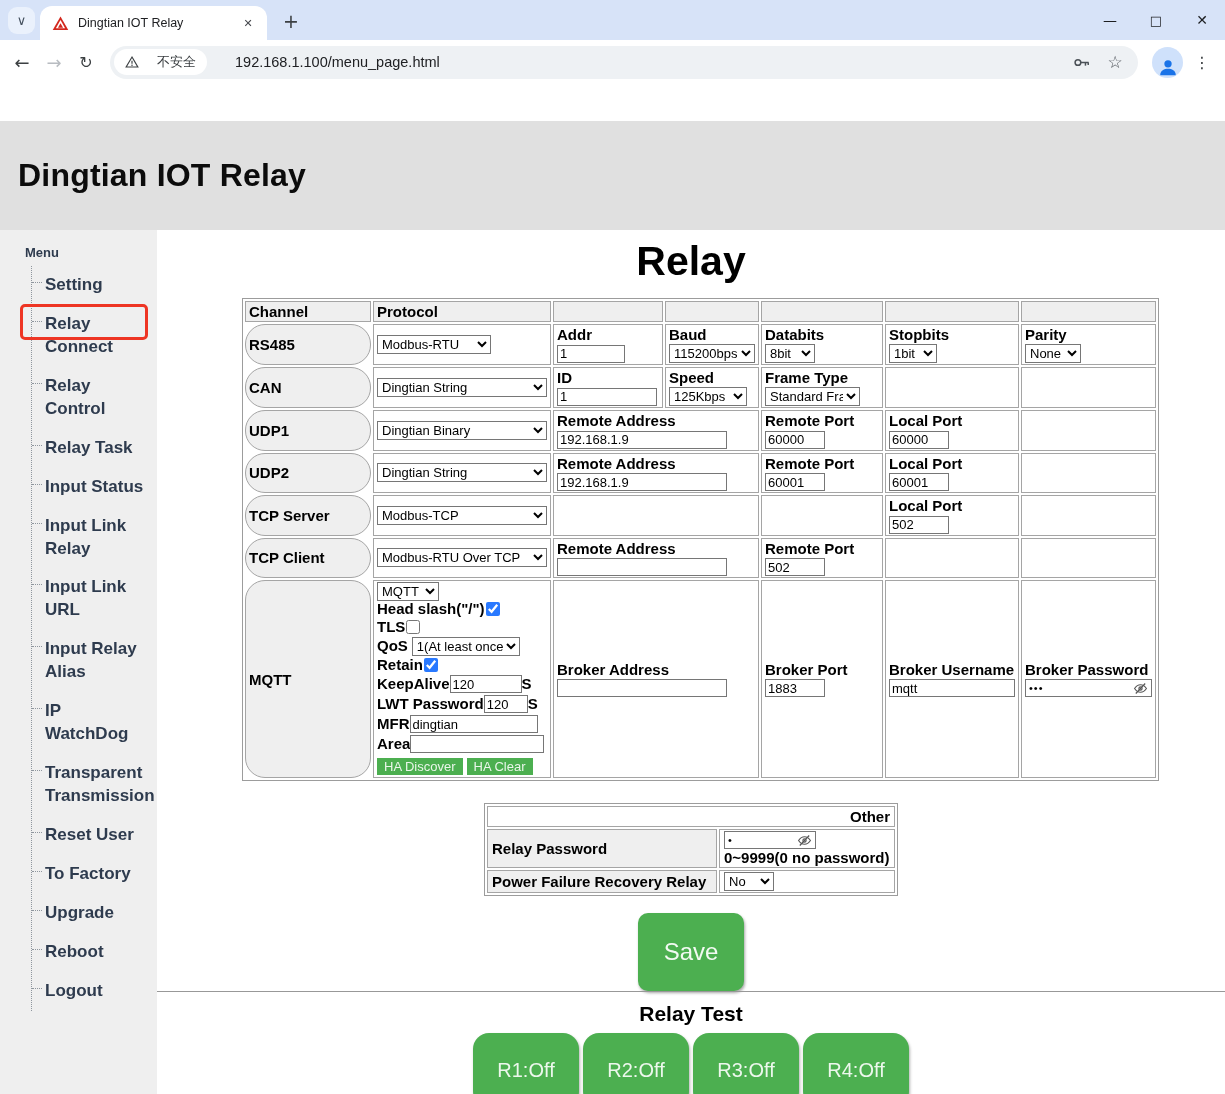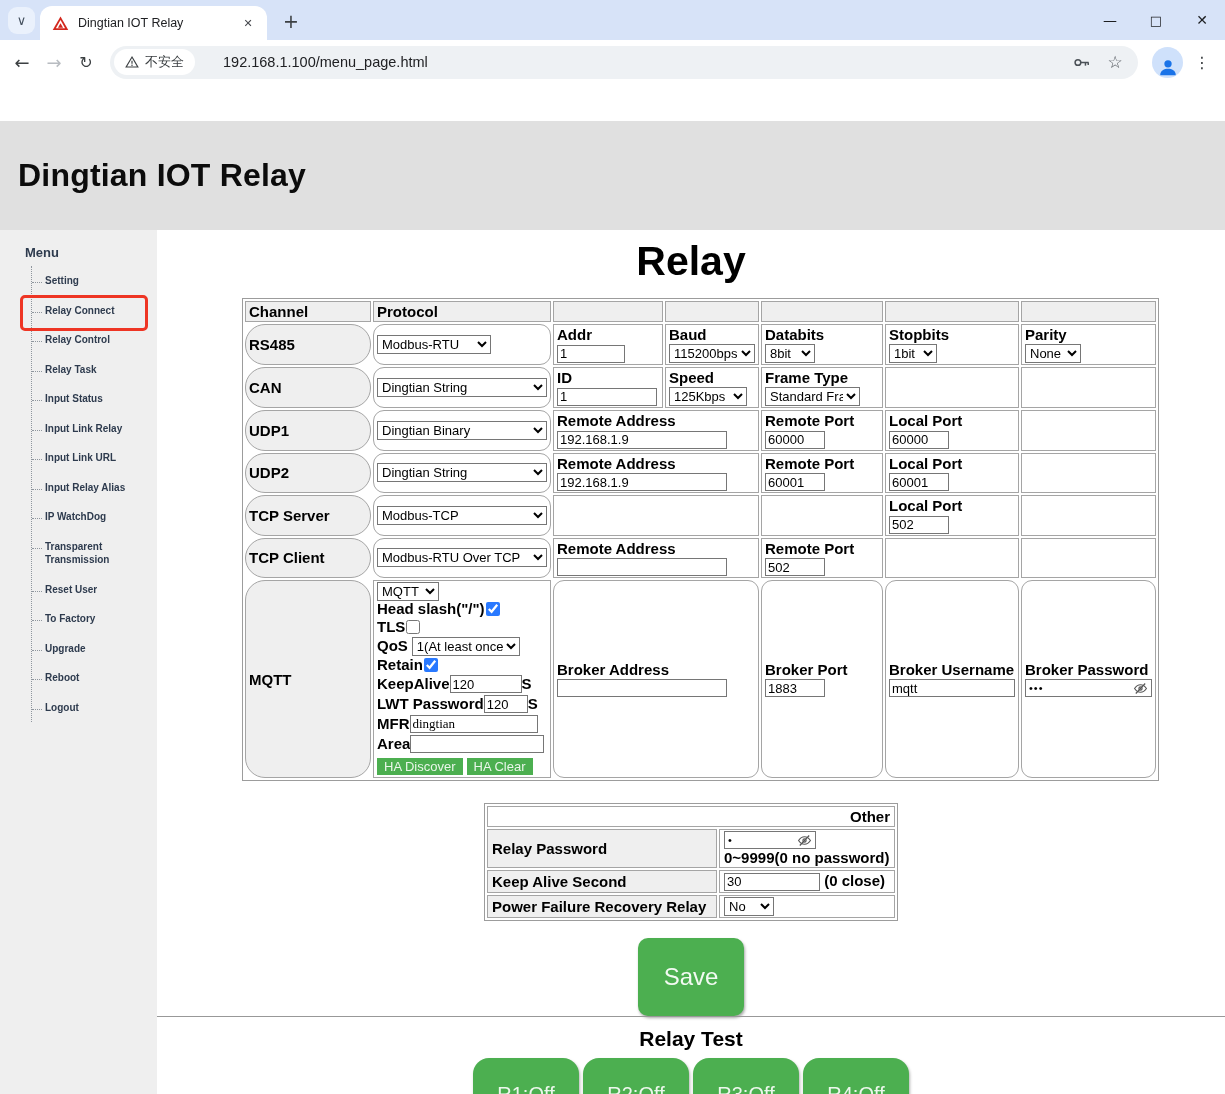--- a/index.html
+++ b/index.html
@@ -28,59 +28,59 @@
   .win-btn.max { font-size:13px; }
 
   .toolbar { height:44px; background:#fff; display:flex; align-items:center; padding:0 10px 0 6px; }
   .nav-btn { width:32px; height:32px; display:flex; align-items:center; justify-content:center;
     font-size:18px; color:#3c4043; border-radius:50%; cursor:pointer; }
   .nav-btn.disabled { color:#b8bcc1; }
   .nav-btn.reload { font-size:16px; }
   .omnibox { flex:1; height:33px; background:var(--omnibox-bg,#eef1f4); border-radius:17px;
     display:flex; align-items:center; margin:0 10px 0 8px; padding:0 12px 0 4px; }
   .sec-chip { height:26px; background:#fff; border-radius:13px; display:flex; align-items:center;
-    gap:6px; padding:0 11px; cursor:pointer; }
+    gap:18px; padding:0 11px; cursor:pointer; }
   .sec-chip svg { width:14px; height:14px; }
   .sec-chip span { font-size:13px; color:#3c4043; }
   .url { font-size:14.5px; color:#202124; margin-left:28px; }
   .omni-spacer { flex:1; }
   .omni-ic { width:22px; height:22px; display:flex; align-items:center; justify-content:center; margin-left:12px; cursor:pointer; }
   .star { font-size:17px; color:#50555b; }
   .avatar { width:31px; height:31px; border-radius:50%; background:#cfe1fb; display:flex; align-items:flex-end; justify-content:center; overflow:hidden; margin:0 6px 0 4px; cursor:pointer; }
   .menu-dots { width:26px; height:26px; display:flex; align-items:center; justify-content:center; font-size:16px; color:#3c4043; cursor:pointer; }
 
   
   .webpage { position:relative; height:1010px; background:#fff; }
   .white-gap { height:37px; background:#fff; }
   .site-header { height:109px; background:var(--header-bg,#e0e0e0); display:flex; align-items:center; padding-left:18px; }
   .site-header h1 { font-size:32px; font-weight:bold; color:#0c0c0c; letter-spacing:.2px; }
 
   .content { display:flex; align-items:stretch; min-height:864px; }
   .sidebar { flex:0 0 157px; background:var(--sidebar-bg,#efefef); padding:15px 0 0 25px; }
   .menu-title { font-size:13px; font-weight:bold; color:#2e3b4e; }
   .tree { list-style:none; margin:6px 0 0 6px; border-left:1px dotted #8f969e; }
-  .titem { position:relative; padding:8px 0 8px 13px; font-size:10px; font-weight:bold; color:#2e3b4e; cursor:pointer; max-width:112px; line-height:1.35; }
+  .titem { position:relative; padding:8px 0 8px 13px; font-size:17px; font-weight:bold; color:#2e3b4e; cursor:pointer; max-width:112px; line-height:1.35; }
   .titem::before { content:""; position:absolute; left:0; top:16px; width:10px; border-top:1px dotted #8f969e; }
   .active-box { position:absolute; left:-12px; top:-1px; width:128px; height:36px;
     border:3px solid var(--highlight-red,#ee3524); border-radius:5px; pointer-events:none; }
 
   .main { flex:1; position:relative; padding-bottom:4px; }
   .page-title { text-align:center; font-size:41px; font-weight:bold; margin:8px 0 13px; }
 
   table.cfg { border-collapse:separate; border-spacing:2px; border:1px solid #9c9c9c; background:#fff; }
   table.cfg td { border:1px solid #a5a5a5; padding:1px 3px; vertical-align:top; font-size:15px; }
   table.cfg td.hd { background:var(--cell-gray,#efefef); font-weight:bold; vertical-align:middle;border-radius:20px; }
   table.cfg td.hrow { background:var(--cell-gray,#efefef); font-weight:bold; }
   .flbl { display:block; font-weight:bold; font-size:15px; line-height:18px; white-space:nowrap; }
   input.ti { font-size:13px; height:18px; border:1px solid #767676; padding:0 2px; background:#fff;
     font-family:"Liberation Sans",sans-serif; }
   select.sel { font-size:13px; height:19px; border:1px solid #767676; background:#fff;
     font-family:"Liberation Sans",sans-serif; }
   .connect-table { margin-left:85px; }
-  td.vmid { vertical-align:middle !important;border-radius:11px; }
+  td.vmid { vertical-align:middle !important; }
 
   .mline { display:flex; align-items:center; line-height:18px; height:18px; white-space:nowrap; }
   .mline b { font-size:15px; }
   .mline input[type=checkbox] { width:14px; height:14px; accent-color:var(--checkbox-blue,#2979ff); margin-left:1px; }
   .mline .sel { margin-left:4px; }
   .ha-btn { background:var(--green,#4caf50); color:#eaf6ea; border:none; font-size:13px;
     padding:1px 7px; margin:2px 4px 0 0; cursor:pointer; font-family:"Liberation Sans",sans-serif; }
 
   .pwd-box { position:relative; display:flex; align-items:center; border:1px solid #767676; background:#fff; height:18px; padding:0 3px; }
   .pwd-dots { font-size:11px; letter-spacing:1px; color:#000; line-height:10px; }
@@ -319,21 +319,21 @@
                 <input class="ti" style="width: 72px;" value="120">
                 <b>S</b>
                   </div>
               <div class="mline" style="height:20px">
                     <b>LWT Password</b>
                 <input class="ti" style="width: 44px;" value="120">
                 <b>S</b>
                   </div>
               <div class="mline" style="height:20px">
                     <b>MFR</b>
-                <input class="ti" style="width: 128px; font-family: Liberation Serif, serif;" value="dingtian">
+                <input class="ti" style="width: 128px;" value="dingtian">
                   </div>
               <div class="mline" style="height:20px">
                     <b>Area</b>
                 <input class="ti" style="width: 134px;" value="">
                   </div>
               <div class="mline" style="height:22px">
                 <button class="ha-btn">HA Discover</button>
                 <button class="ha-btn">HA Clear</button>
               </div>
             </td>
@@ -375,25 +375,20 @@
                 <svg class="pwd-eye" viewBox="0 0 24 24">
                   <path d="M2.5 12 C5.5 7.5 8.5 6 12 6 s6.5 1.5 9.5 6 C18.5 16.5 15.5 18 12 18 s-6.5 -1.5 -9.5 -6 Z" fill="none" stroke="#555" stroke-width="1.8"></path>
                   <circle cx="12" cy="12" r="2.6" fill="none" stroke="#555" stroke-width="1.8"></circle>
                   <line x1="4.5" y1="20" x2="19.5" y2="4" stroke="#555" stroke-width="1.8"></line>
                 </svg>
               </div>
               <div class="hint">0~9999(0 no password)</div>
             </td>
           </tr>
           <tr>
-            <td class="hd">Keep Alive Second</td>
-            <td><input class="ti" style="width: 96px;" value="30">
-                <span class="hint">(0 close)</span></td>
-          </tr>
-          <tr>
             <td class="hd">Power Failure Recovery Relay</td>
             <td><select class="sel" style="width:50px"><option selected="">No</option></select></td>
           </tr>
         </tbody>
           </table>
 
         <button class="save-btn">Save</button>
 
         <hr class="rule rule-top">
         <div class="relay-test-title">Relay Test</div>

